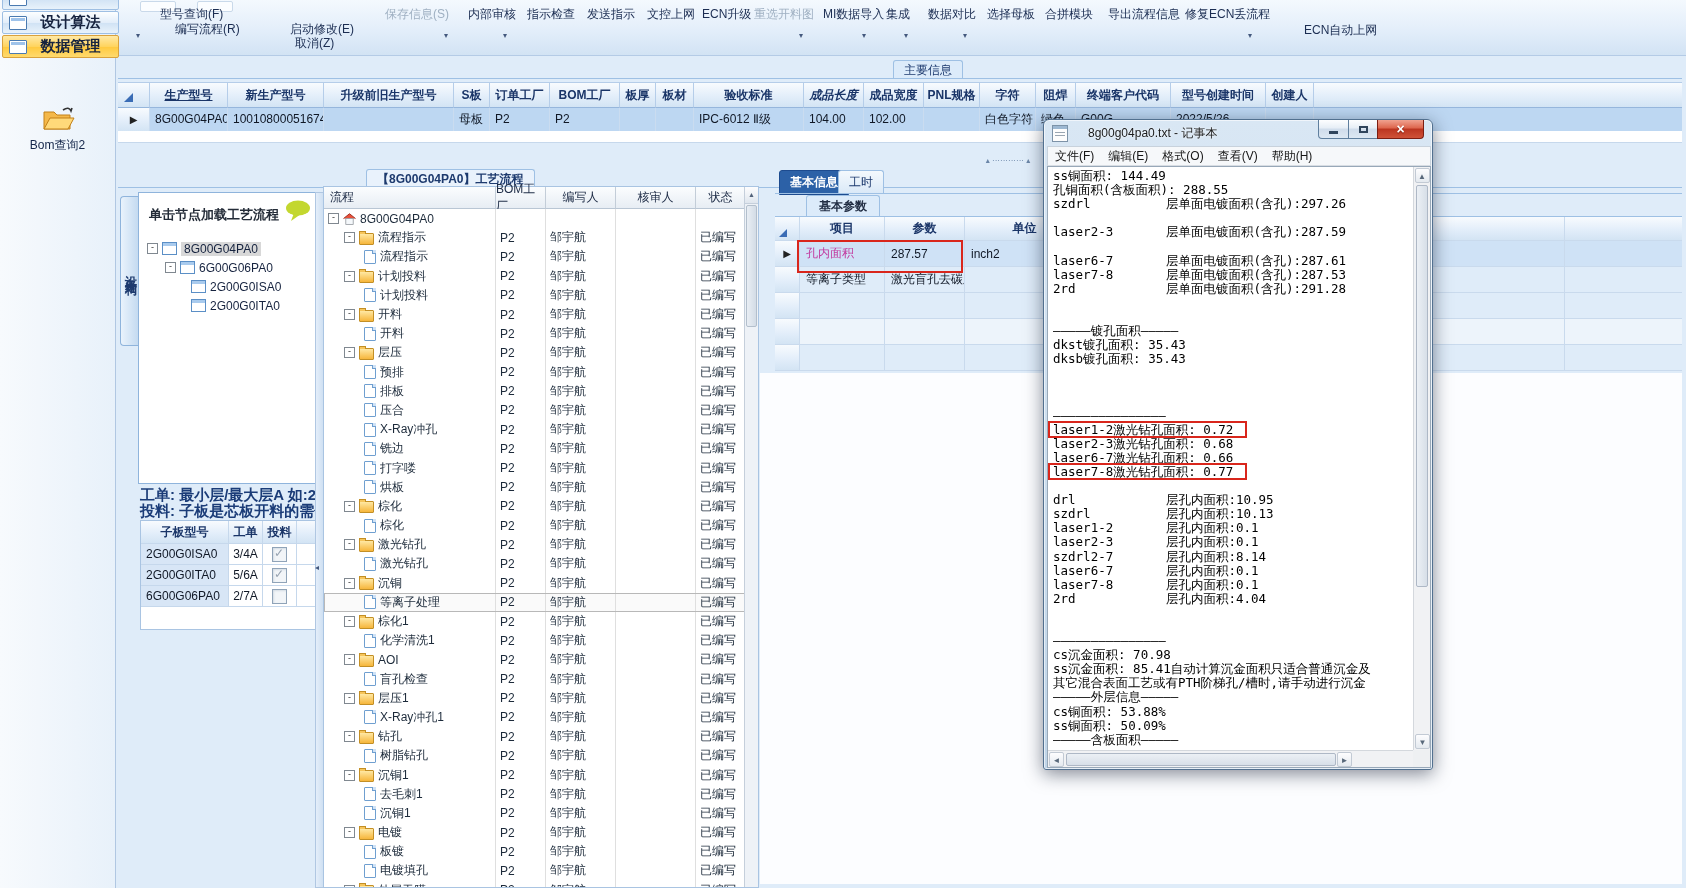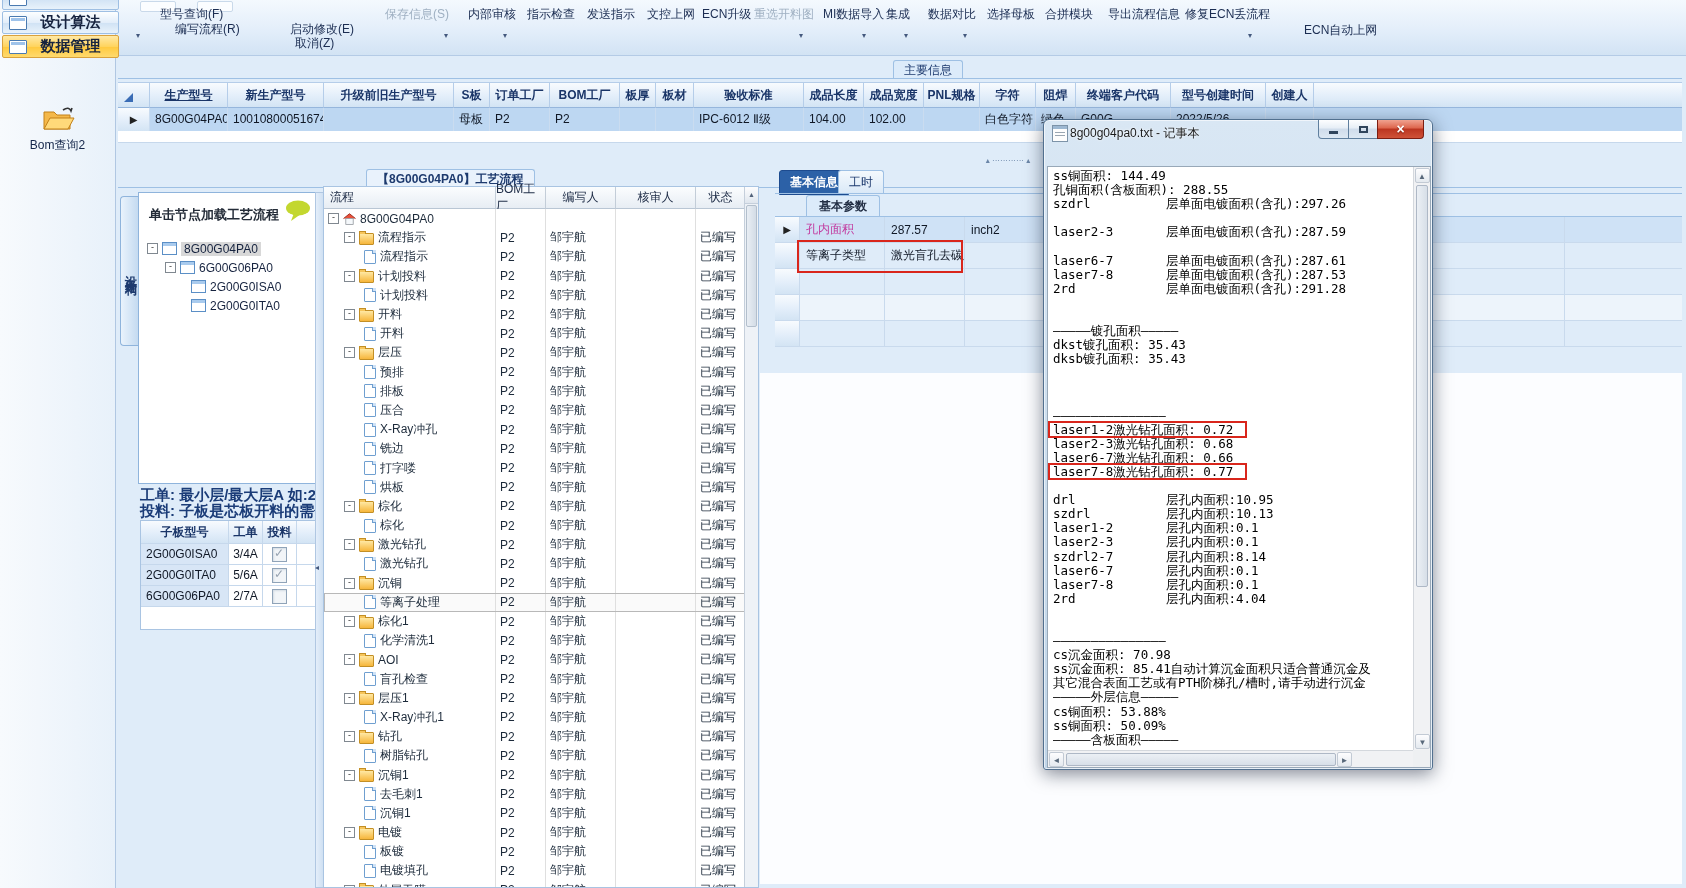--- a/index.html
+++ b/index.html
@@ -128,21 +128,21 @@
   .rowptr2{font-size:10px;color:#222;}
   .pg-row.e2 .pg-c:not(.sel){background:#edf4fb;}
   .redbox{position:absolute;border:2px solid #d9261c;z-index:5;}
   .rb-param{left:797px;top:240px;width:162px;height:29px;}
   .rightwhite{position:absolute;left:760px;top:373px;right:4px;bottom:4px;background:#fcfdff;}
 
   
   .notepad{position:absolute;left:1043px;top:119px;width:390px;height:651px;z-index:30;
     background:linear-gradient(#d9e7f4,#c0d5e8);border:1px solid #52708f;border-radius:6px 6px 3px 3px;
     box-shadow:0 4px 18px rgba(10,20,40,.5), inset 0 0 0 1px rgba(255,255,255,.6);box-sizing:border-box;}
-  .np-title{position:absolute;left:0;top:0;right:0;height:26px;display:flex;align-items:center;padding-left:8px;gap:2px;}
+  .np-title{position:absolute;left:0;top:0;right:0;height:26px;display:flex;align-items:center;padding-left:8px;gap:20px;}
   .np-title-text{font-size:12px;color:#1b1b1b;text-shadow:0 0 3px #fff;}
   .np-ico{width:14px;height:15px;background:#fdfdfd;border:1px solid #7d93a8;position:relative;flex:0 0 auto;}
   .np-ico::before{content:"";position:absolute;left:0;right:0;top:0;height:3px;background:#9db8d2;}
   .np-ico::after{content:"";position:absolute;left:2px;top:6px;right:2px;height:1px;background:#9aa6b2;box-shadow:0 3px 0 #9aa6b2;}
   .np-btns{position:absolute;top:0;right:8px;display:flex;}
   .npb{height:18px;border:1px solid #5f7f9e;border-top:none;margin-left:-1px;
     background:linear-gradient(#fdfeff,#e6eef6 45%,#cfdceb 50%,#dde8f3);display:flex;align-items:center;justify-content:center;}
   .npb.min{width:29px;border-radius:0 0 0 4px;}
   .npb.max{width:28px;}
   .npb.close{width:45px;border-radius:0 0 4px 0;background:linear-gradient(#f0a290,#dd6putting 45%,#c03a22 50%,#d2563c);
@@ -239,21 +239,21 @@
       </div>
       <div class="mth" style="width: 78px; text-decoration: underline;">生产型号</div>
       <div class="mth" style="width: 96px;">新生产型号</div>
       <div class="mth" style="width: 130px;">升级前旧生产型号</div>
       <div class="mth" style="width: 36px;">S板</div>
       <div class="mth" style="width: 60px;">订单工厂</div>
       <div class="mth" style="width: 70px;">BOM工厂</div>
       <div class="mth" style="width: 36px;">板厚</div>
       <div class="mth" style="width: 38px;">板材</div>
       <div class="mth" style="width: 110px;">验收标准</div>
-      <div class="mth" style="width: 60px;">成品长度</div>
+      <div class="mth" style="width: 60px; font-style: italic;">成品长度</div>
       <div class="mth" style="width: 60px;">成品宽度</div>
       <div class="mth" style="width: 56px;">PNL规格</div>
       <div class="mth" style="width: 56px;">字符</div>
       <div class="mth" style="width: 40px;">阻焊</div>
       <div class="mth" style="width: 95px;">终端客户代码</div>
       <div class="mth" style="width: 95px;">型号创建时间</div>
       <div class="mth" style="width: 48px;">创建人</div>
       <div class="mth fill"></div>
     </div>
   <div class="mt-row" id="mtRow">
@@ -746,20 +746,30 @@
     </div>
   </div>
 
   <div class="ptab active">基本信息</div>
   <div class="ptab t2">工时</div>
   <div class="hline h3"></div>
   <div class="subtab">基本参数</div>
   <div class="hline h4"></div>
   <div class="rightwhite"></div>
   <div class="pgrid">
+    <div class="pg-row pg-head">
+      <div class="pg-c sel h">
+          <span class="pgtri"></span>
+        </div>
+      <div class="pg-c w1 h">项目</div>
+      <div class="pg-c w2 h">参数</div>
+      <div class="pg-c w3 h">单位</div>
+      <div class="pg-c w4 h"></div>
+      <div class="pg-c wf h"></div>
+    </div>
     <div class="pg-row selrow">
       <div class="pg-c sel">
           <span class="rowptr2">▶</span>
         </div>
       <div class="pg-c w1 magenta">孔内面积</div>
       <div class="pg-c w2">287.57</div>
       <div class="pg-c w3">inch2</div>
       <div class="pg-c w4"></div>
         <div class="pg-c wf"></div>
     </div>
@@ -807,20 +817,27 @@
       <div class="npb min">
           <span class="glyph-min"></span>
         </div>
       <div class="npb max">
           <span class="glyph-max"></span>
         </div>
       <div class="npb close">
           <span class="glyph-x">×</span>
         </div>
     </div>
+    <div class="np-menu" id="npMenu">
+        <span class="np-mi">文件(F)</span>
+        <span class="np-mi">编辑(E)</span>
+        <span class="np-mi">格式(O)</span>
+        <span class="np-mi">查看(V)</span>
+        <span class="np-mi">帮助(H)</span>
+      </div>
     <div class="np-client">
       <div class="np-text" id="npText">
           <div class="npl">ss铜面积: 144.49</div>
           <div class="npl">孔铜面积(含板面积): 288.55</div>
           <div class="npl">szdrl          层单面电镀面积(含孔):297.26</div>
           <div class="npl"></div>
           <div class="npl">laser2-3       层单面电镀面积(含孔):287.59</div>
           <div class="npl"></div>
           <div class="npl">laser6-7       层单面电镀面积(含孔):287.61</div>
           <div class="npl">laser7-8       层单面电镀面积(含孔):287.53</div>

